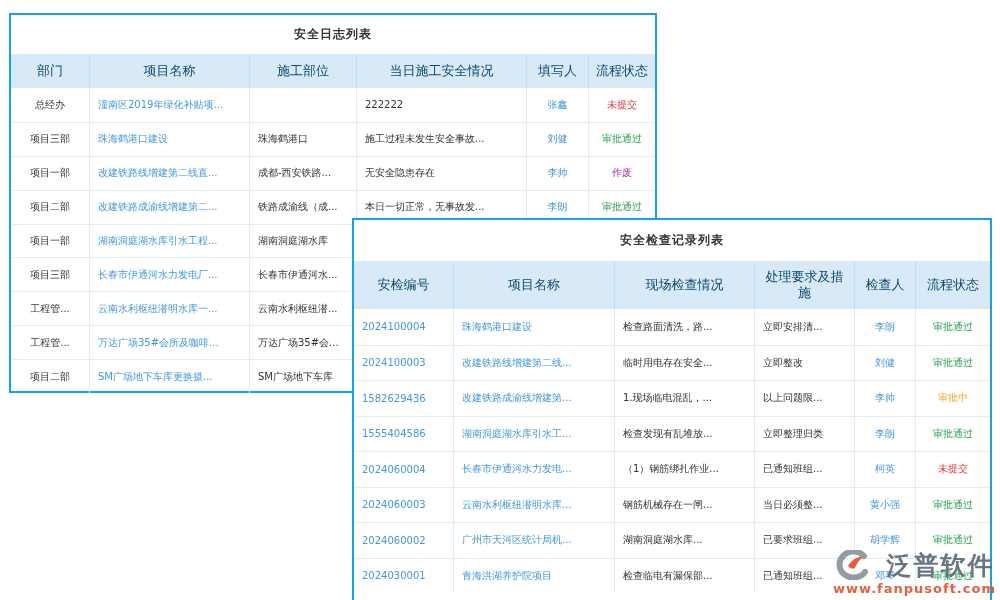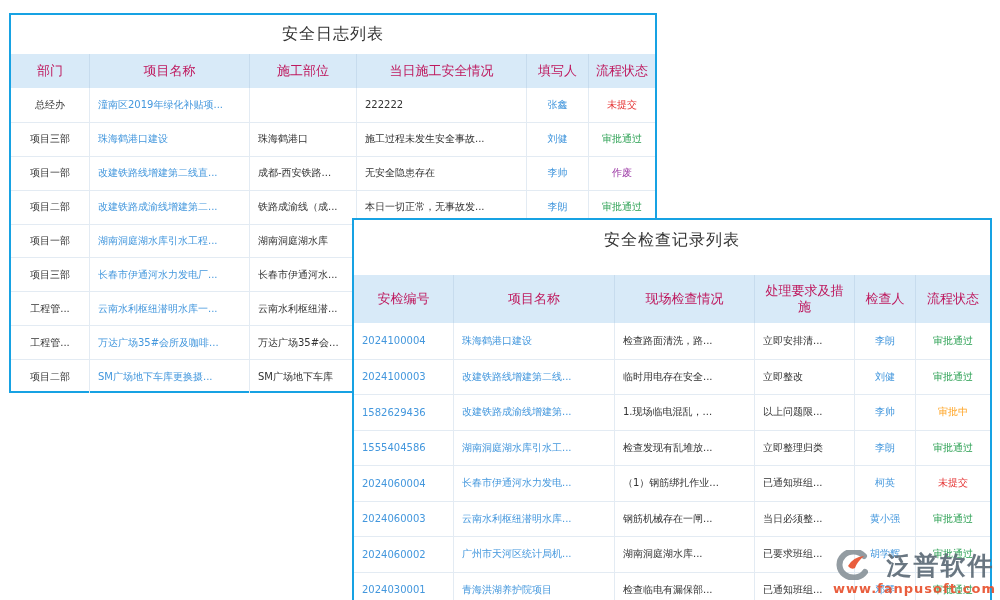--- a/index.html
+++ b/index.html
@@ -14,32 +14,32 @@
   .panel {
     position:absolute;
     background:#ffffff;
     border:2px solid #17a2e3;
   }
   #t1 { left:9px; top:13px; width:648px; height:380px; }
   #t2 { left:352px; top:218px; width:640px; height:423px; }
 
   .panel-title {
     display:flex; align-items:center; justify-content:center;
-    font-size:16px; font-weight:normal; color:#333333;
+    font-size:12px; font-weight:bold; color:#333333;
     letter-spacing:1px;
   }
   #t1 .panel-title { height:39px; }
   #t2 .panel-title { height:41px; }
 
   .thead {
     display:grid; grid-template-columns:var(--cols);
-    background:#d8eaf8; color:#be185d; font-size:13px;
+    background:#d8eaf8; color:#0c4a6e; font-size:13px;
   }
   #t1 .thead { height:34px; }
-  #t2 .thead { height:48px;margin-top:14px; }
+  #t2 .thead { height:48px; }
   .th {
     display:flex; align-items:center; justify-content:center;
     text-align:center; padding:0 6px; line-height:1.25;
     border-right:1px solid #c7dcee;
   }
   .th:last-child { border-right:none; }
 
   .tbody { font-size:10px; }
   .tr {
     display:grid; grid-template-columns:var(--cols);

